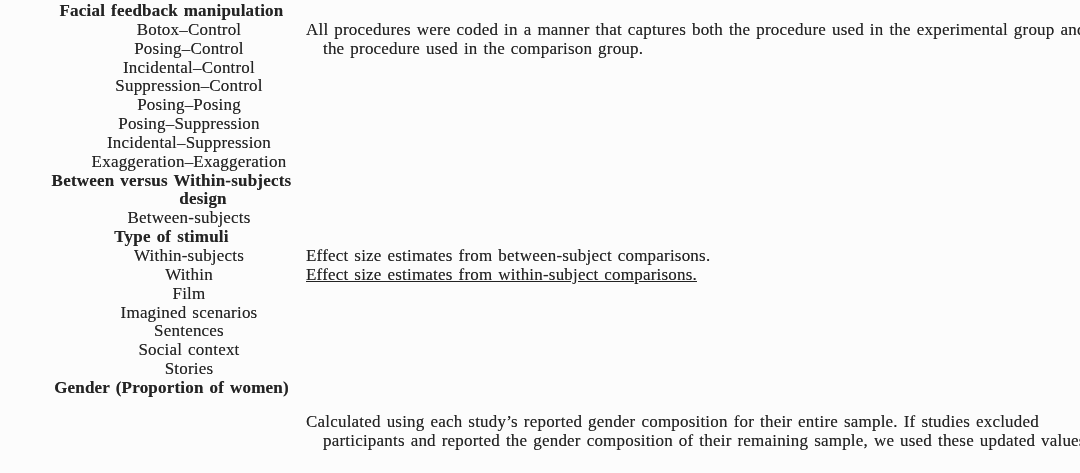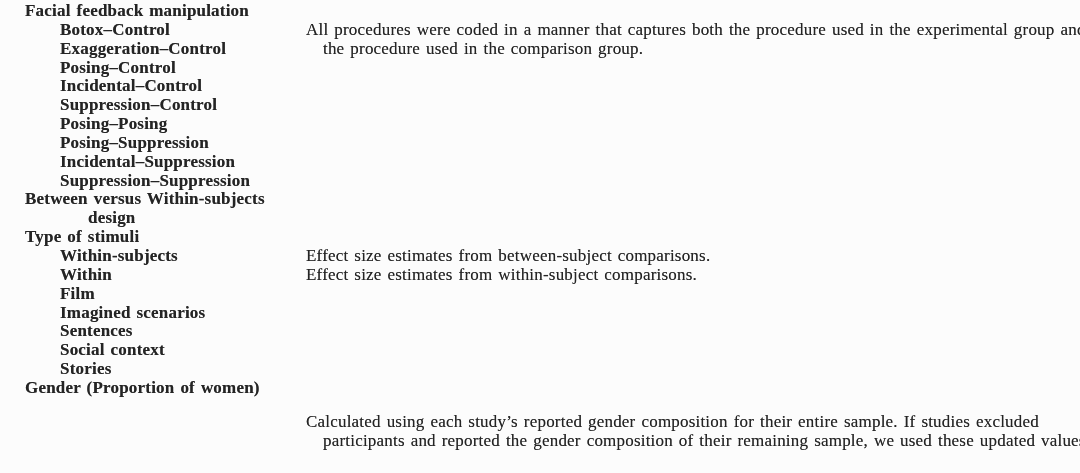--- a/index.html
+++ b/index.html
@@ -13,27 +13,28 @@
     font-size: 17px;
     line-height: 18.85px;
     color: #242424;
     word-spacing: 1.5px;
     letter-spacing: 0.2px;
     text-shadow: 0 0 0.6px rgba(45,45,45,0.55);
   }
   
   .stub {
     position: absolute;
-    left: 0;
+    left: 8px;
     top: 2px;
     width: 302px;
+    text-align: center;
   }
   .ln { white-space: nowrap; height: 18.85px; }
   .cat { font-weight: bold; padding-left: 25px; }
-  .sub { padding-left: 60px; font-weight: bold; }
+  .sub { padding-left: 60px; }
   .run { font-weight: bold; padding-left: 88px; }
   
   .descs {
     position: absolute;
     left: 306px;
     top: 2px;
     width: 770px;
     height: 471px;
   }
   .desc { position: absolute; left: 0; width: 768px; }
@@ -41,50 +42,50 @@
   .cont { padding-left: 17px; }
 </style>
 </head>
 <body>
 
 <div class="page">
 
   <div class="stub">
     <div class="ln cat">Facial feedback manipulation</div>
     <div class="ln sub">Botox–Control</div>
-    <div class="ln sub">Exaggeration–Control</div>
     <div class="ln sub">Posing–Control</div>
     <div class="ln sub">Incidental–Control</div>
     <div class="ln sub">Suppression–Control</div>
     <div class="ln sub">Posing–Posing</div>
     <div class="ln sub">Posing–Suppression</div>
     <div class="ln sub">Incidental–Suppression</div>
-    <div class="ln sub">Suppression–Suppression</div>
+    <div class="ln sub">Exaggeration–Exaggeration</div>
     <div class="ln cat">Between versus Within-subjects</div>
     <div class="ln run">design</div>
+    <div class="ln sub">Between-subjects</div>
     <div class="ln cat">Type of stimuli</div>
     <div class="ln sub">Within-subjects</div>
     <div class="ln sub">Within</div>
     <div class="ln sub">Film</div>
     <div class="ln sub">Imagined scenarios</div>
     <div class="ln sub">Sentences</div>
     <div class="ln sub">Social context</div>
     <div class="ln sub">Stories</div>
     <div class="ln cat">Gender (Proportion of women)</div>
   </div>
 
   <div class="descs">
     <div class="desc" style="top: 19px;">
       <div class="dl">All procedures were coded in a manner that captures both the procedure used in the experimental group and</div>
       <div class="dl cont">the procedure used in the comparison group.</div>
     </div>
     <div class="desc" style="top: 245px;">
       <div class="dl">Effect size estimates from between-subject comparisons.</div>
     </div>
-    <div class="desc" style="top: 264px;">
+    <div class="desc" style="top: 264px; text-decoration: underline;">
       <div class="dl">Effect size estimates from within-subject comparisons.</div>
     </div>
     <div class="desc" style="top: 411px;">
       <div class="dl">Calculated using each study’s reported gender composition for their entire sample. If studies excluded</div>
       <div class="dl cont">participants and reported the gender composition of their remaining sample, we used these updated values.</div>
     </div>
   </div>
 
 </div>
 

